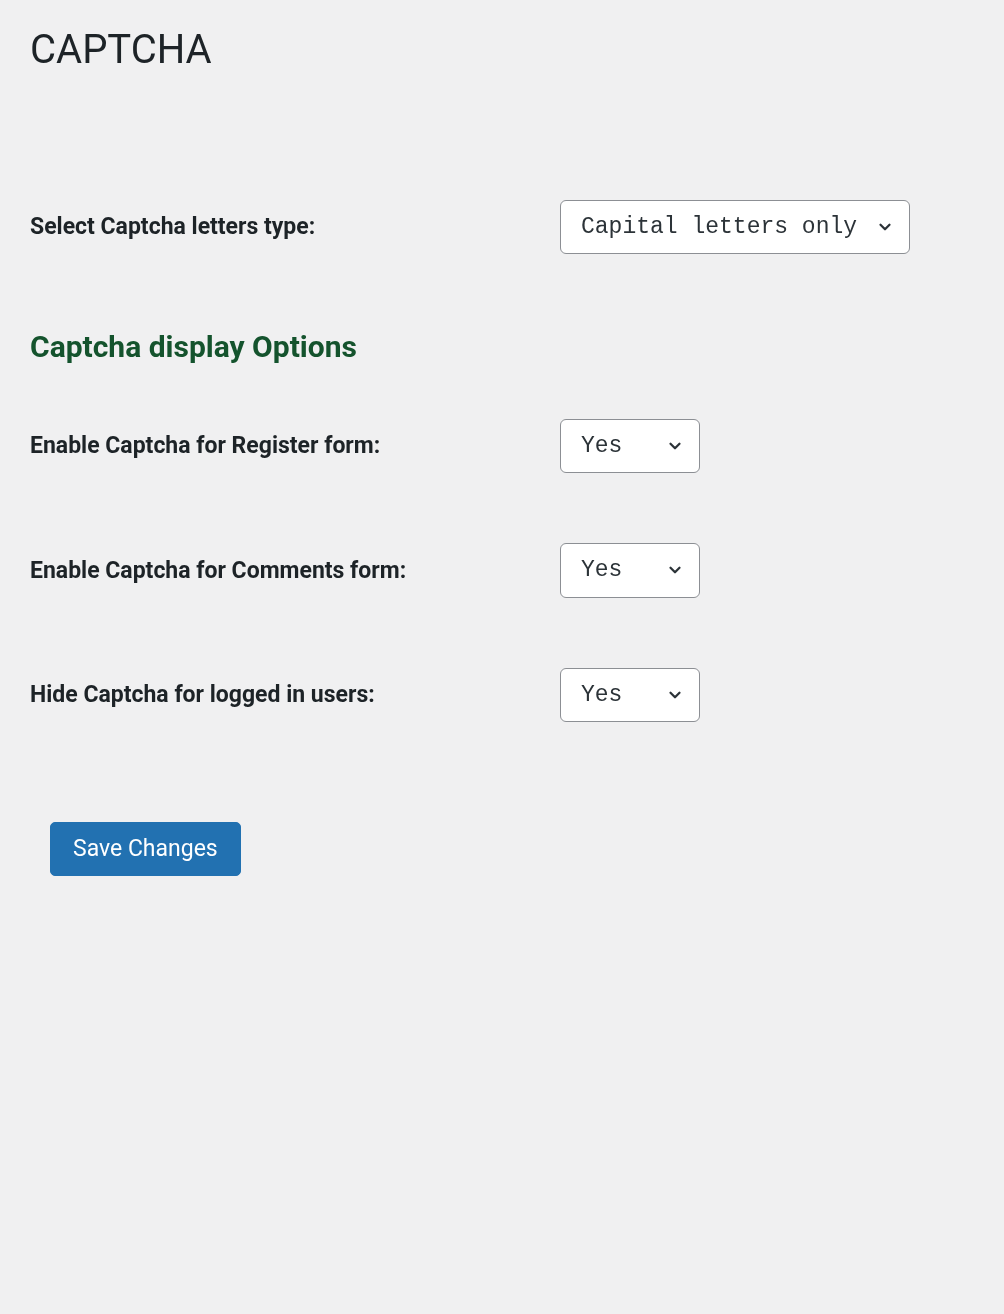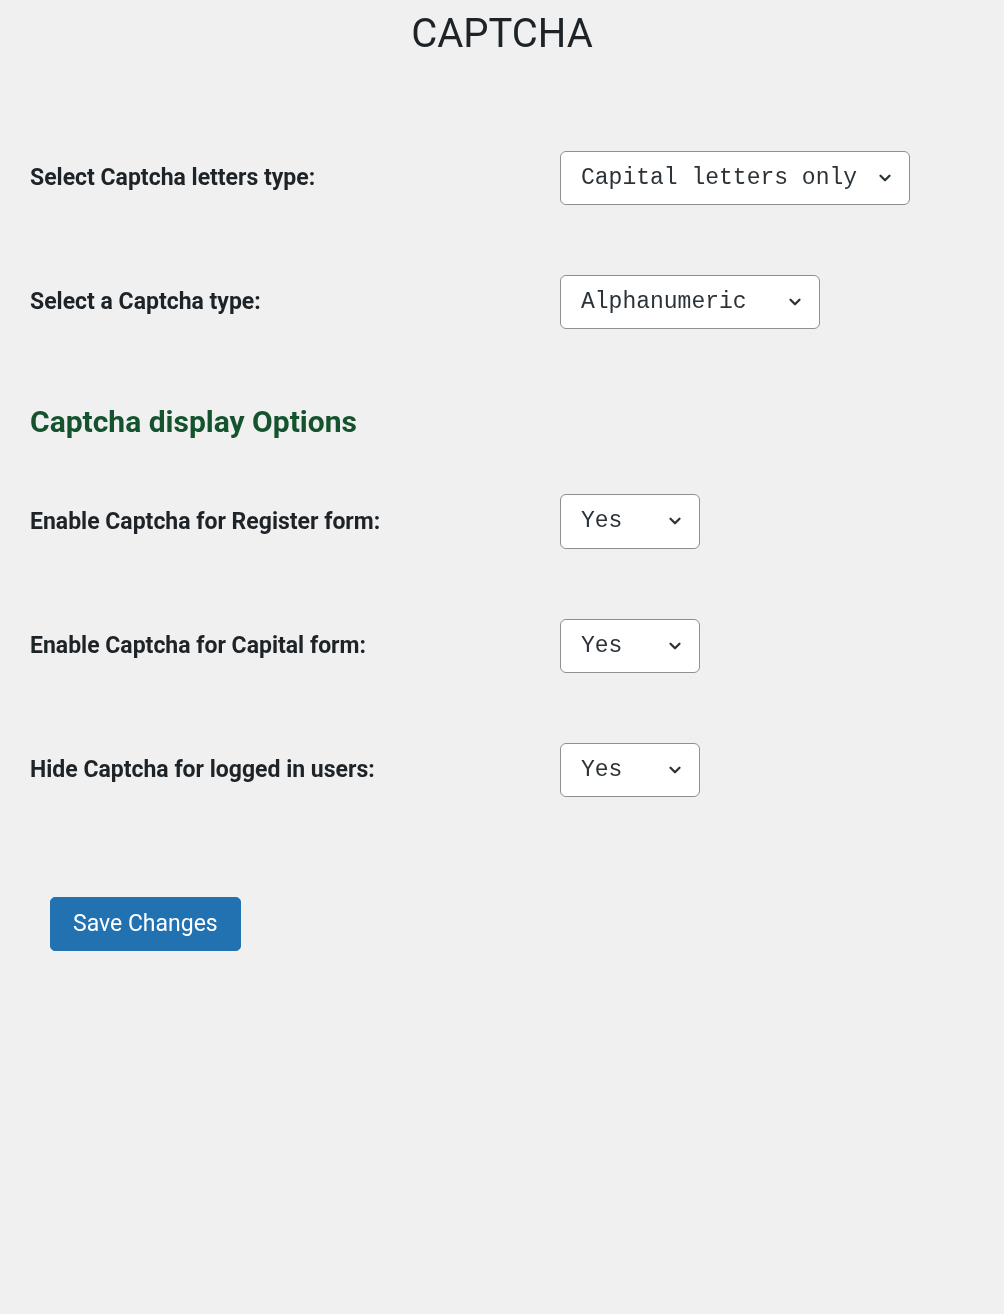--- a/index.html
+++ b/index.html
@@ -11,23 +11,22 @@
       background: #f0f0f1;
       font-family: -apple-system, BlinkMacSystemFont, "Segoe UI", Roboto, "Helvetica Neue", Arial, sans-serif;
       padding: 0 30px 30px 30px;
       color: #1d2327;
       width: 1004px;
     }
     h1 {
       font-size: 40px;
       font-weight: 400;
       color: #1d2327;
-      padding-top: 10px;
-      margin-bottom: 59px;
-      text-align: center;
+      padding-top: 26px;
+      margin-bottom: 92px;
     }
     h2 {
       font-size: 30px;
       font-weight: 700;
       color: #14532d;
       margin-top: 40px;
       margin-bottom: 20px;
     }
     .form-table {
       width: 100%;
@@ -108,33 +107,20 @@
         <div class="select-wrap select-large">
           <select>
             <option>Capital letters only</option>
           </select>
           <svg class="chevron" viewBox="0 0 24 24" fill="none" stroke="#2c3338" stroke-width="3" stroke-linecap="round" stroke-linejoin="round">
               <polyline points="6 9 12 15 18 9"></polyline>
             </svg>
         </div>
       </td>
     </tr>
-    <tr>
-      <th>Select a Captcha type:</th>
-      <td>
-        <div class="select-wrap select-med">
-          <select>
-            <option>Alphanumeric</option>
-          </select>
-          <svg class="chevron" viewBox="0 0 24 24" fill="none" stroke="#2c3338" stroke-width="3" stroke-linecap="round" stroke-linejoin="round">
-              <polyline points="6 9 12 15 18 9"></polyline>
-            </svg>
-        </div>
-      </td>
-    </tr>
   </tbody>
 </table>
 
 <h2>Captcha display Options</h2>
 
 <table class="form-table">
   <tbody>
     <tr>
       <th>Enable Captcha for Register form:</th>
       <td>
@@ -142,21 +128,21 @@
           <select>
             <option>Yes</option>
           </select>
           <svg class="chevron" viewBox="0 0 24 24" fill="none" stroke="#2c3338" stroke-width="3" stroke-linecap="round" stroke-linejoin="round">
               <polyline points="6 9 12 15 18 9"></polyline>
             </svg>
         </div>
       </td>
     </tr>
     <tr>
-      <th>Enable Captcha for Capital form:</th>
+      <th>Enable Captcha for Comments form:</th>
       <td>
         <div class="select-wrap select-yesno">
           <select>
             <option>Yes</option>
           </select>
           <svg class="chevron" viewBox="0 0 24 24" fill="none" stroke="#2c3338" stroke-width="3" stroke-linecap="round" stroke-linejoin="round">
               <polyline points="6 9 12 15 18 9"></polyline>
             </svg>
         </div>
       </td>

